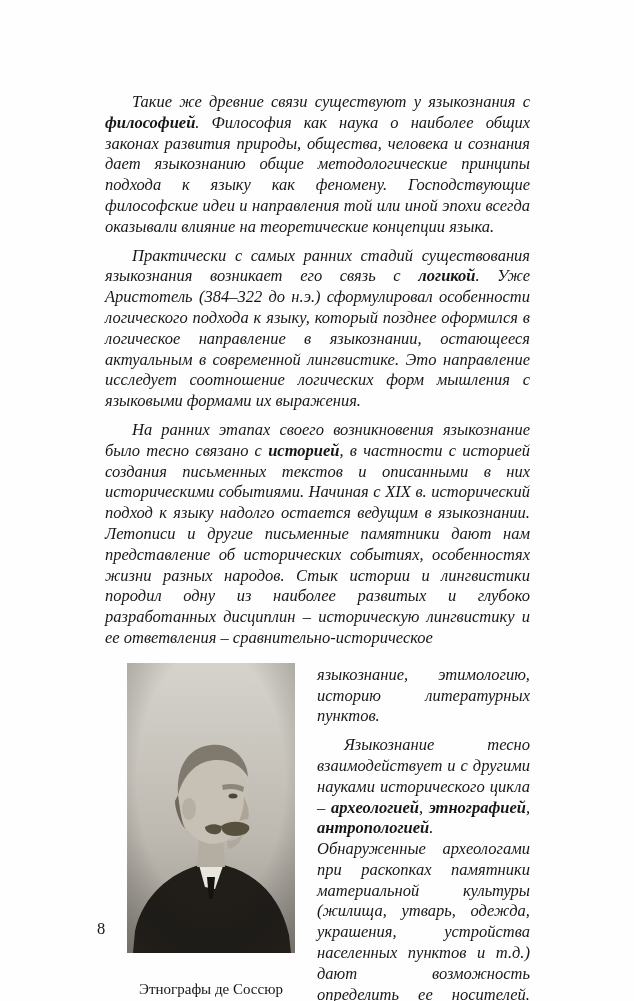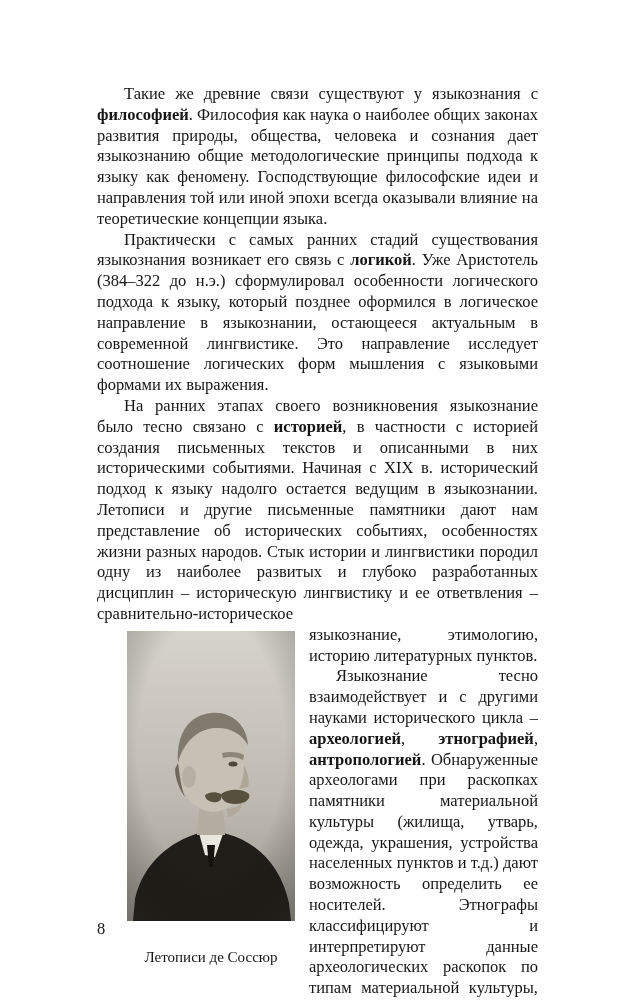--- a/index.html
+++ b/index.html
@@ -17,26 +17,27 @@
     font-family: "Liberation Serif", "DejaVu Serif", serif;
     overflow: hidden;
   }
   .content {
     position: absolute;
     left: 97px;
     top: 84px;
     width: 441px;
   }
   .para {
-    margin: 0;
+    margin: 8px;
     text-align: justify;
     font-size: 16.5px;
     line-height: 20.8px;
     text-indent: 27px;
     hyphens: auto;
+    font-style: italic;
     -webkit-hyphens: auto;
   }
   .para b { font-weight: bold; }
   .row {
     display: flex;
     align-items: flex-start;
   }
   .figure-col {
     flex: 0 0 198px;
     width: 198px;
@@ -110,21 +111,21 @@
             <path d="M95,122 C104,120 112,121 117,124 L116,129 C110,126 103,125 96,127 Z" fill="#8d867a"></path>
             <ellipse cx="106" cy="133" rx="4.5" ry="2.5" fill="#4c463d"></ellipse>
             <path d="M117,134 C121,142 123,150 121,156 L112,158 C116,150 117,142 117,134 Z" fill="#ada696"></path>
             <path d="M94,163 C103,157 116,158 122,163 C124,168 118,173 108,173 C99,173 94,169 94,163 Z" fill="#57503f"></path>
             <path d="M94,163 C88,160 82,161 78,164 C78,169 84,172 90,171 C94,170 95,167 94,163 Z" fill="#57503f"></path>
             <path d="M100,178 C106,178 112,175 116,171 C114,180 108,185 101,186 Z" fill="#b0a99c"></path>
             <rect width="168" height="290" fill="url(#phvig)"></rect>
           </svg>
         </div>
         <div class="caption">
-          <span class="cap-line">Летописи де Соссюр</span>
+          <span class="cap-line">Этнографы де Соссюр</span>
         </div>
       </div>
 
       <div class="text-col">
         <p class="para cont">языкознание, этимологию, историю литературных пунктов.</p>
         <p class="para"><span>Языкознание тесно взаимодействует и с другими науками исторического цикла – </span><b>археологией</b><span>, </span><b>этнографией</b><span>, </span><b>антропологией</b><span>. Обнаруженные археологами при раскопках памятники материальной культуры (жилища, утварь, одежда, украшения, устройства населенных пунктов и т.д.) дают возможность определить ее носителей. Этнографы классифицируют и интерпретируют данные археологических раскопок по типам материальной культуры, что важно лингвистам для выявления областей распространения тех или иных</span></p>
       </div>
 
     </div>
   </div>

